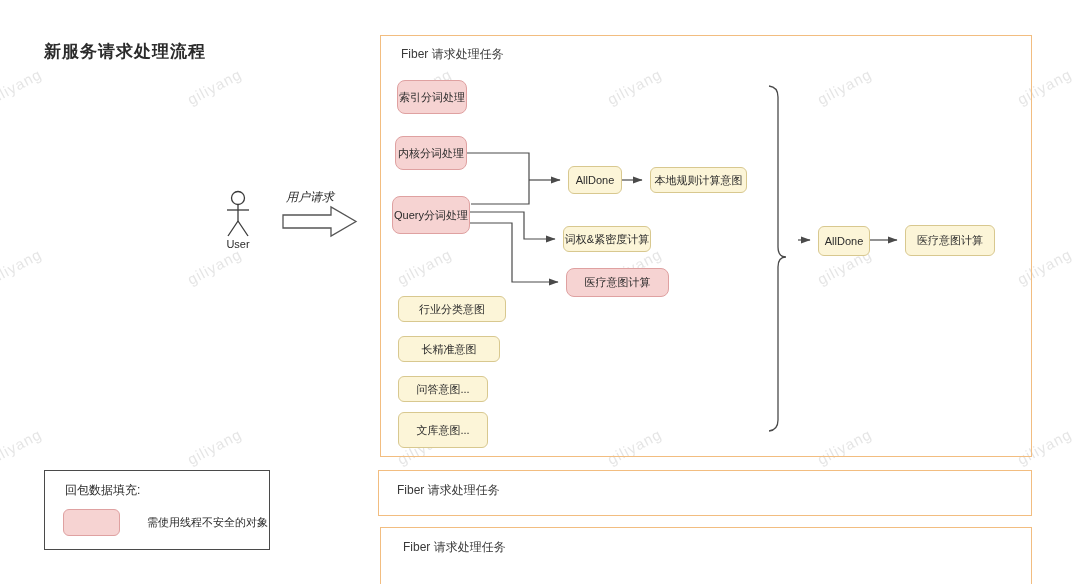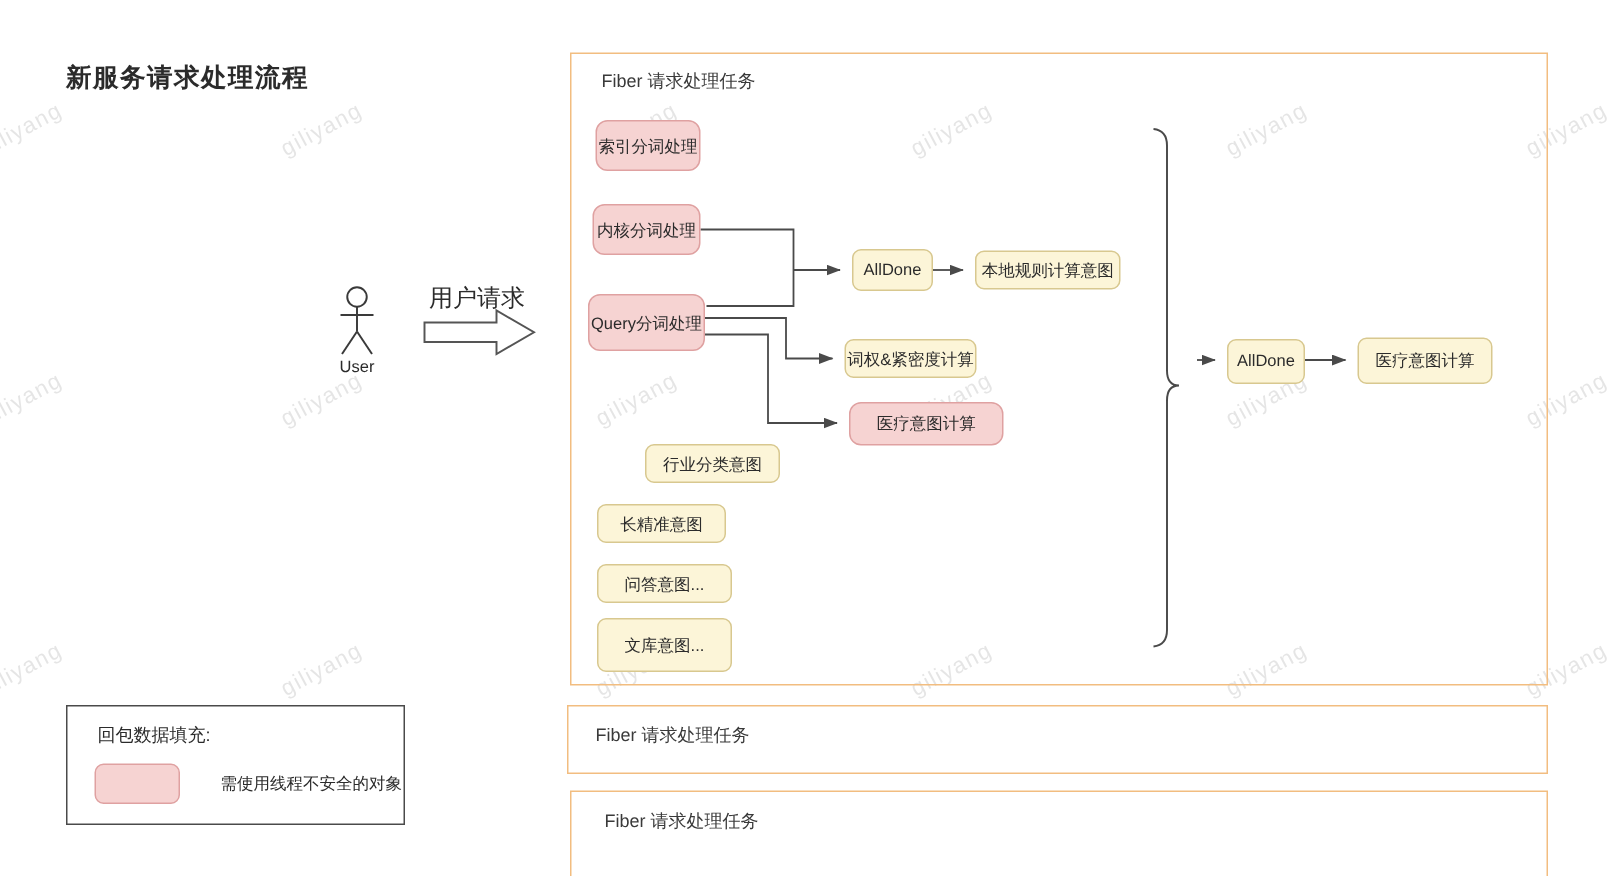--- a/index.html
+++ b/index.html
@@ -20,21 +20,21 @@
   .node.pink{background:var(--pink-fill);border:1px solid var(--pink-border);border-radius:8px;}
   .node.yellow{background:var(--yellow-fill);border:1px solid var(--yellow-border);border-radius:6px;}
 
   .legend{position:absolute;left:44px;top:470px;width:226px;height:80px;
       border:1px solid #4a4a4a;box-sizing:border-box;background:#fff;}
   .legend-title{position:absolute;left:20px;top:11px;font-size:12px;}
   .legend-swatch{position:absolute;left:18px;top:38px;width:55px;height:25px;
       background:var(--pink-fill);border:1px solid var(--pink-border);border-radius:6px;}
   .legend-meaning{position:absolute;left:102px;top:44px;font-size:11px;white-space:nowrap;}
 
-  .request-label{position:absolute;left:286px;top:189px;font-size:16px;}
+  .request-label{position:absolute;left:286px;top:189px;font-size:12px;font-style:italic;}
 
   svg.overlay{position:absolute;left:0;top:0;pointer-events:none;}
 </style>
 </head>
 <body>
 
 <div class="stage">
 
   <div>
       <span class="wm" style="left: -15px; top: 78px;">giliyang</span>
@@ -96,22 +96,22 @@
 
   <div class="request-label">用户请求</div>
 
   <div class="node pink" style="left:397px;top:80px;width:70px;height:34px;font-family:Liberation Serif, serif;">索引分词处理</div>
   <div class="node pink" style="left:395px;top:136px;width:72px;height:34px;">内核分词处理</div>
   <div class="node pink" style="left:392px;top:196px;width:78px;height:38px;">Query分词处理</div>
   <div class="node yellow" style="left:568px;top:166px;width:54px;height:28px;">AllDone</div>
   <div class="node yellow" style="left:650px;top:167px;width:97px;height:26px;">本地规则计算意图</div>
   <div class="node yellow" style="left:563px;top:226px;width:88px;height:26px;">词权&amp;紧密度计算</div>
   <div class="node pink" style="left:566px;top:268px;width:103px;height:29px;">医疗意图计算</div>
-  <div class="node yellow" style="left:398px;top:296px;width:90px;height:26px;margin-left:32px;">行业分类意图</div>
-  <div class="node yellow" style="left:398px;top:336px;width:86px;height:26px;">长精准意图</div>
+  <div class="node yellow" style="left:398px;top:296px;width:108px;height:26px;">行业分类意图</div>
+  <div class="node yellow" style="left:398px;top:336px;width:102px;height:26px;">长精准意图</div>
   <div class="node yellow" style="left:398px;top:376px;width:90px;height:26px;">问答意图...</div>
   <div class="node yellow" style="left:398px;top:412px;width:90px;height:36px;">文库意图...</div>
   <div class="node yellow" style="left:818px;top:226px;width:52px;height:30px;">AllDone</div>
   <div class="node yellow" style="left:905px;top:225px;width:90px;height:31px;">医疗意图计算</div>
 
   <div class="legend">
     <div class="legend-title">回包数据填充:</div>
     <div class="legend-swatch"></div>
     <div class="legend-meaning">需使用线程不安全的对象</div>
   </div>

